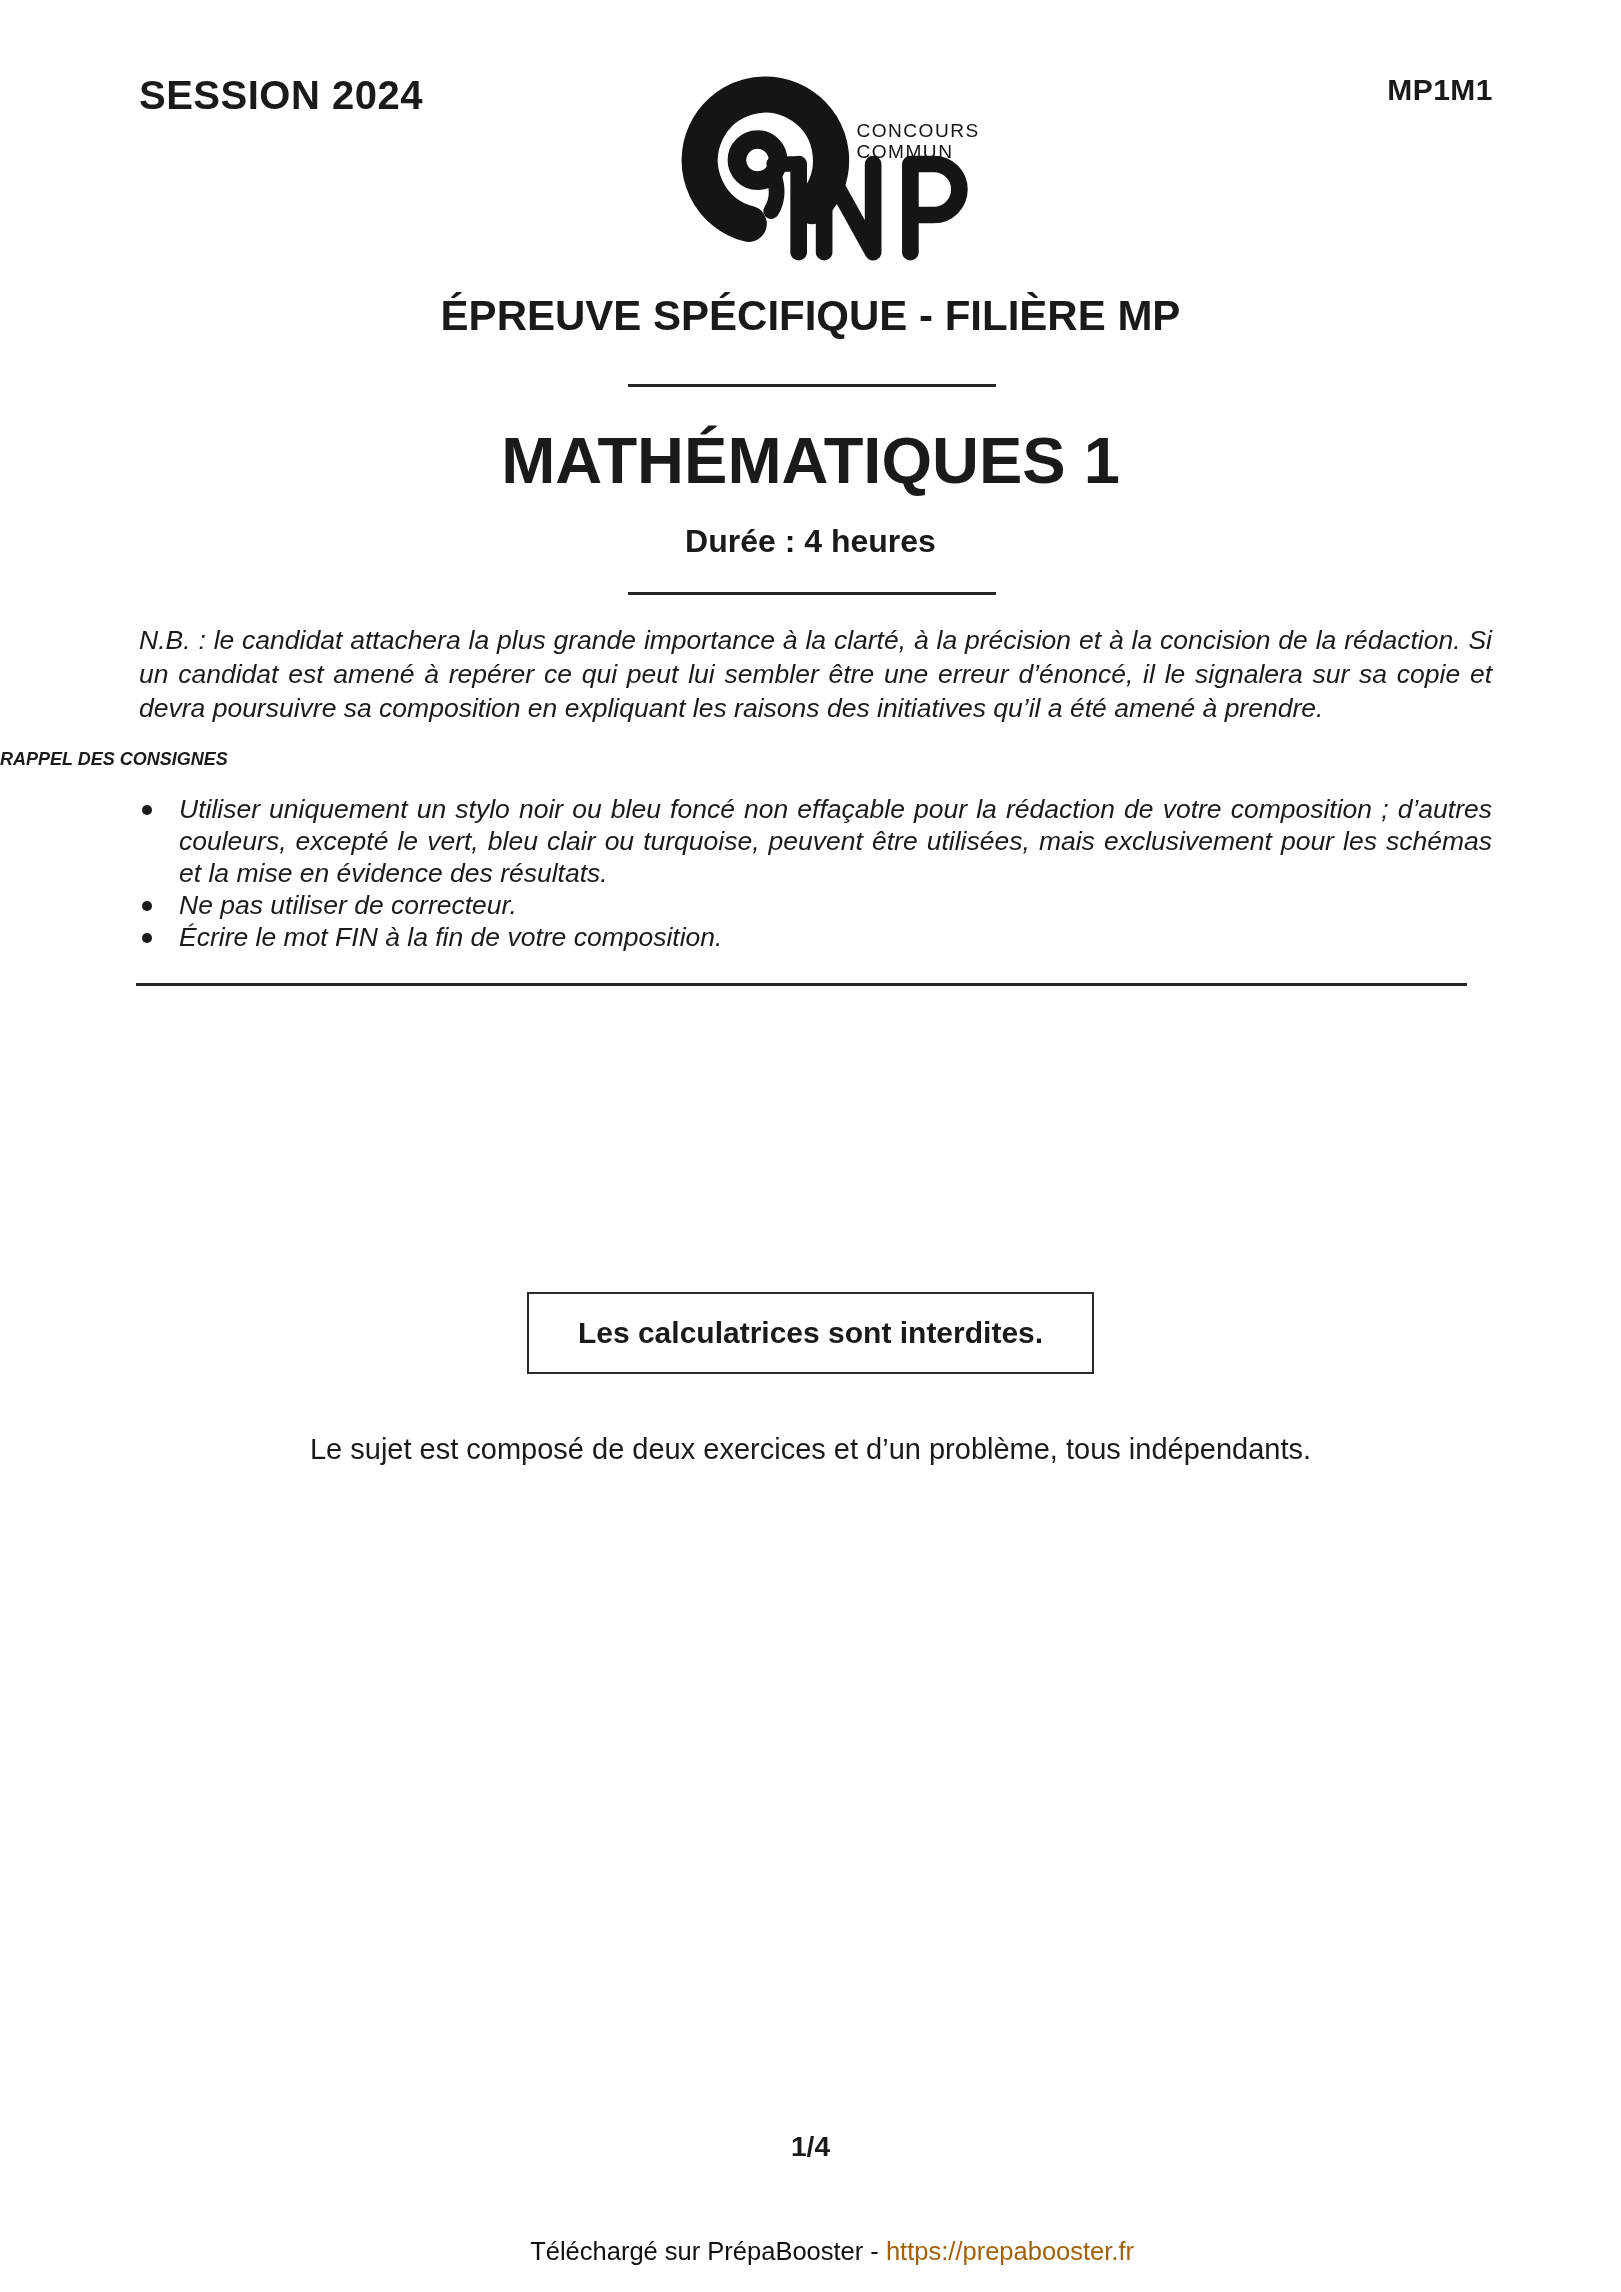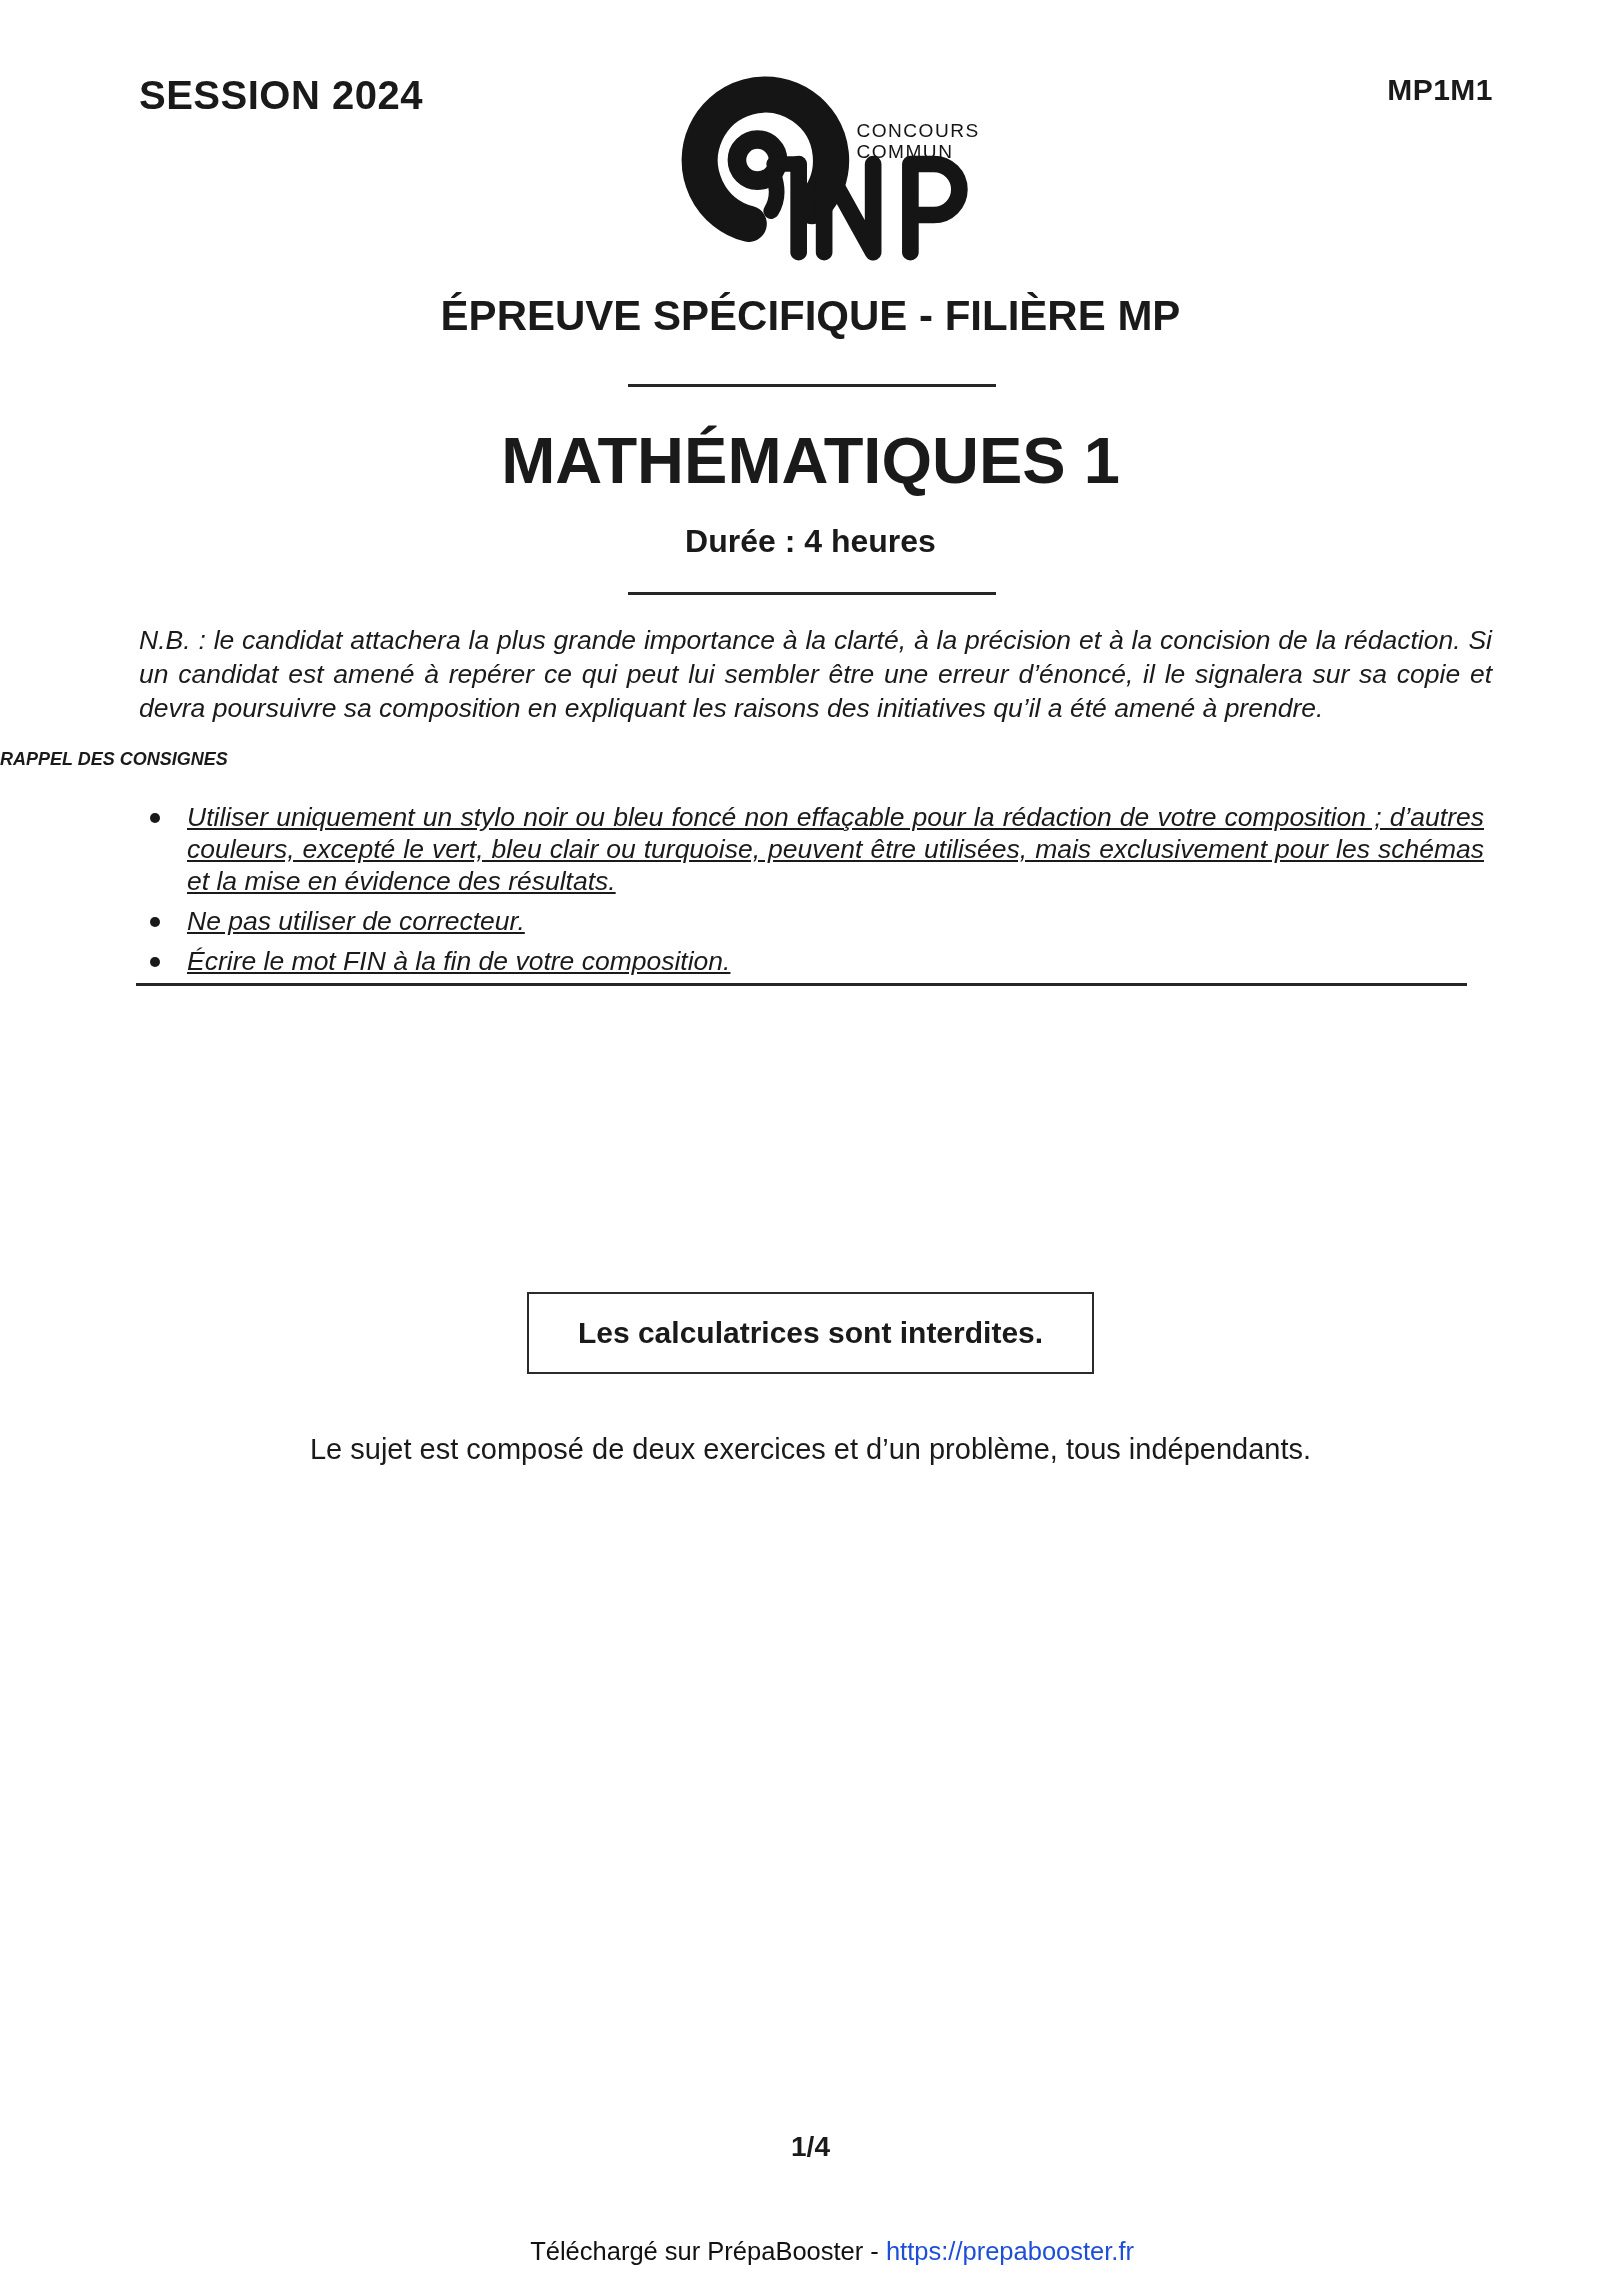--- a/index.html
+++ b/index.html
@@ -26,38 +26,38 @@
   
   .nb{
     position:absolute;top:623px;left:139px;width:1353px;
     font-size:26.5px;font-style:italic;line-height:34px;text-align:justify;
   }
   
   .rappel{position:absolute;top:749px;left:0;width:100%;
     font-size:18px;font-weight:bold;font-style:italic;}
   .consignes{position:absolute;top:793px;left:139px;width:1353px;
     font-size:26.5px;font-style:italic;line-height:32px;text-align:justify;}
-  .consignes .item{position:relative;padding-left:40px;margin:8px;text-decoration:underline;}
+  .consignes .item{position:relative;padding-left:40px;margin:0;}
   .consignes .dot{
     position:absolute;left:2.9px;top:11.8px;width:9.8px;height:9.8px;border-radius:50%;background:#1a1a1a;
   }
   .rule-long{position:absolute;top:983px;left:136px;width:1331px;height:2.9px;background:#262626;}
   
   .calc-box{
     position:absolute;top:1292px;left:527px;width:567px;height:82px;
     border:2.9px solid #2b2b2b;box-sizing:border-box;
     display:flex;align-items:center;justify-content:center;
   }
   .calc-box .txt{font-size:30px;font-weight:bold;}
   
   .compose{position:absolute;top:1433px;left:0;width:100%;text-align:center;font-size:29px;font-weight:normal;}
   
   .pagenum{position:absolute;top:2131px;left:0;width:100%;text-align:center;font-size:28px;font-weight:bold;}
   .dl-footer{position:absolute;top:2237px;left:21.6px;width:1621px;text-align:center;font-size:25.5px;color:#111;}
-  .dl-footer a{color:#1d4ed8;text-decoration:none;}
+  .dl-footer a{color:#a16207;text-decoration:none;}
 </style>
 </head>
 <body>
 
 <div class="page">
 
   <div class="hdr-left">SESSION 2024</div>
   <div class="hdr-right">MP1M1</div>
 
   <div class="logo">

